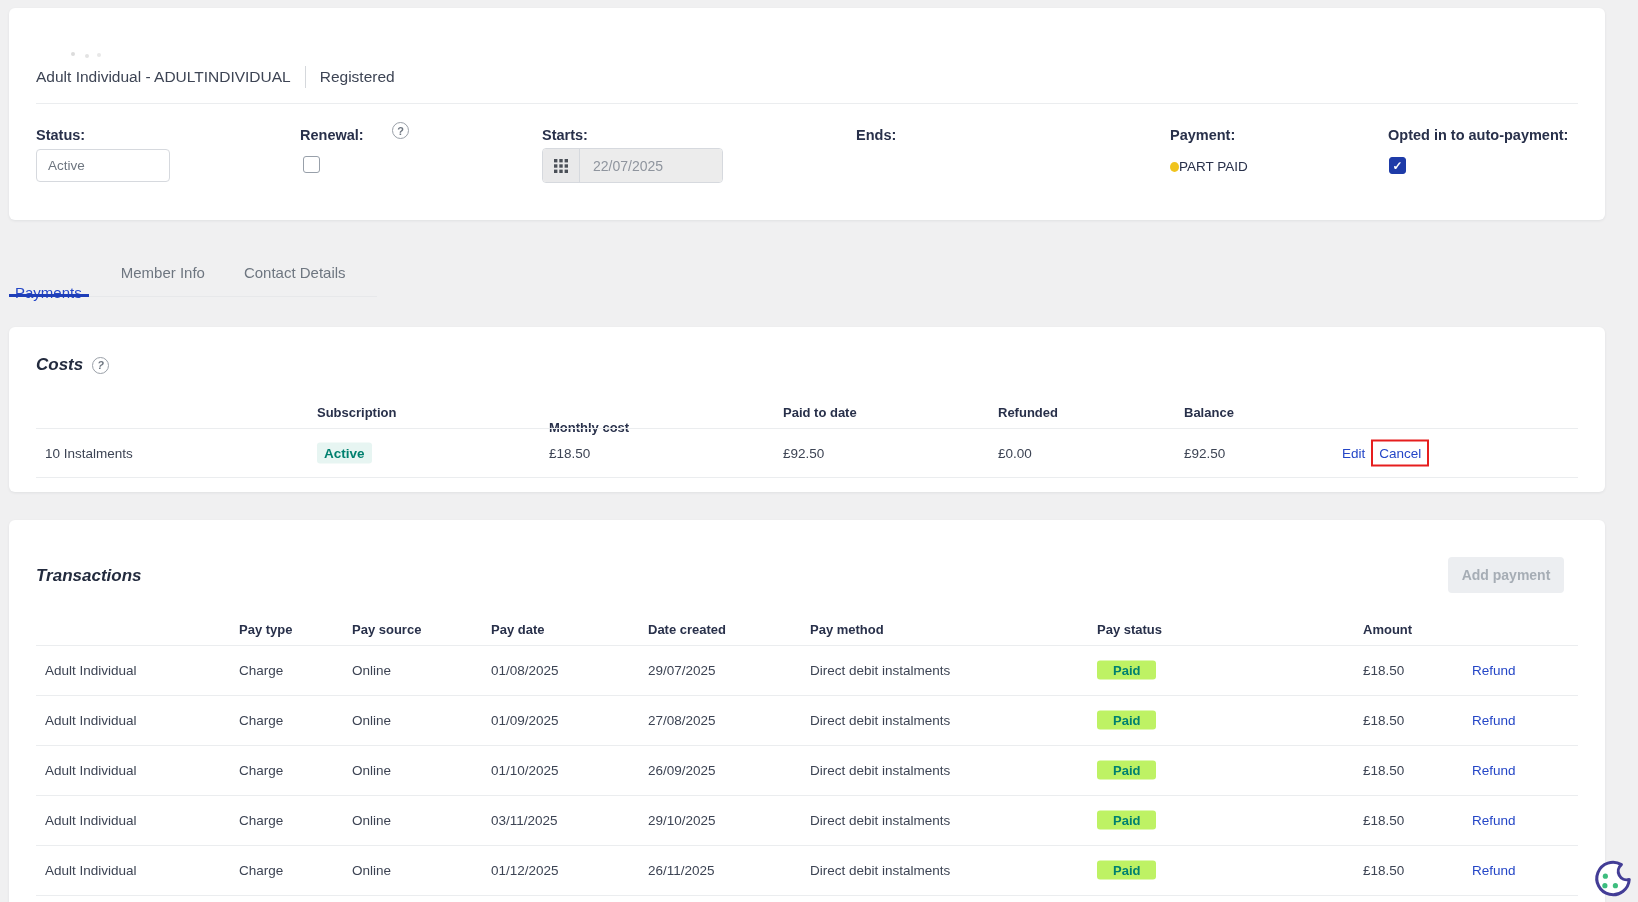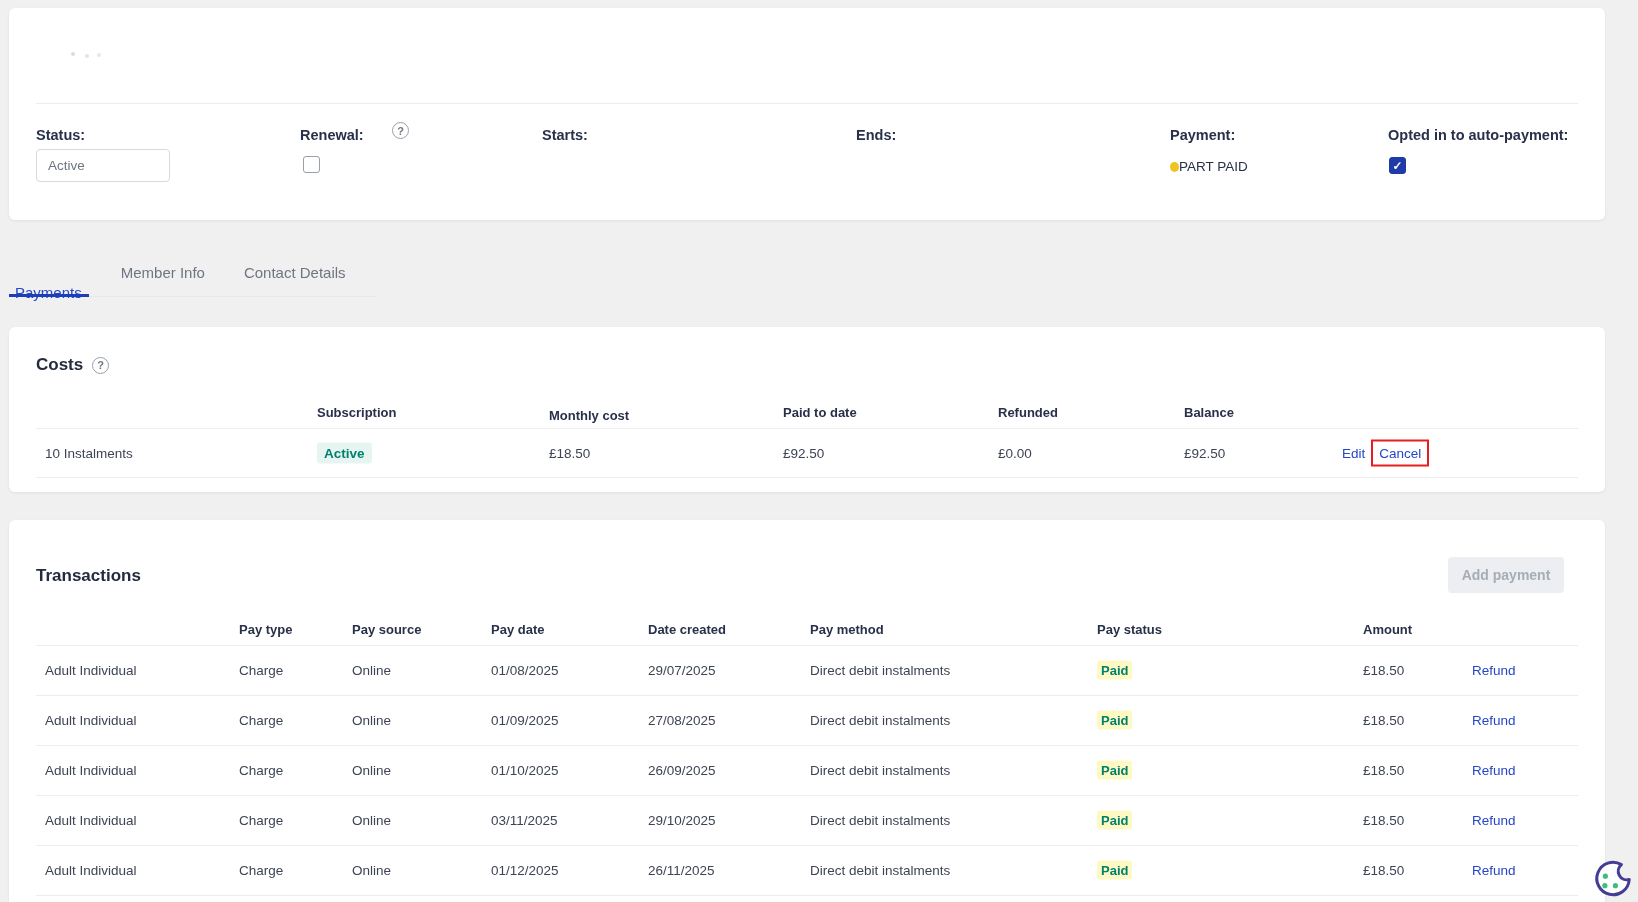--- a/index.html
+++ b/index.html
@@ -77,21 +77,21 @@
   }
   .dot { width:9px; height:10px; border-radius:50%; background:#f0c41e; }
   
   #tabbar { position:absolute; left:9px; top:264px; display:flex; font-size:15px; }
   .tab { margin-left:6px; margin-right:33px; color:#6e7680; cursor:pointer; white-space:nowrap; }
   .tab.active { color:#2446c7;margin-top:20px; }
   #tab-underline { position:absolute; left:9px; top:294px; width:80px; height:3px; background:#1e3eb8; }
   #tab-baseline { position:absolute; left:9px; top:296px; width:368px; height:1px; background:#e7e8ea; }
   
   #costs-card { left:9px; top:327px; width:1596px; height:165px; }
-  .section-title-row { position:absolute; left:27px; display:flex; align-items:center; gap:9px; }
+  .section-title-row { position:absolute; left:27px; display:flex; align-items:center; gap:9px;font-style:italic; }
   .section-title { font-size:17px; font-weight:bold; color:#232b3e; }
   .section-title-row .help-circle { position:static; }
   .th { position:absolute; transform:translateY(-50%); font-weight:bold; font-size:13px; color:#28304a; white-space:nowrap; }
   .cell { position:absolute; transform:translateY(-50%); font-size:13.5px; color:#3d4454; white-space:nowrap; }
   .badge {
     display:inline-block; background:#e7f5f2; color:#00806f;
     font-weight:bold; font-size:13.5px; padding:3px 7px; border-radius:3px;
   }
   .link { color:#2446c7; cursor:pointer; text-decoration:none; font-size:13.5px; }
   .red-box { border:2px solid #e61e1e; padding:4px 6px; margin-left:6px; }
@@ -105,43 +105,66 @@
     position:absolute; left:1439px; top:37px; width:116px; height:36px;
     background:#eceef1; border:none; border-radius:4px;
     color:#a6adb5; font-weight:bold; font-size:14px; font-family:inherit;
   }
   .trow { position:absolute; left:0; right:0; height:50px; }
   .trow .cell, .trow .th { top:50%; }
   
   .c-name { left:36px; }   .c-ptype { left:230px; } .c-psrc { left:343px; }
   .c-pdate { left:482px; } .c-dcr { left:639px; }   .c-pm { left:801px; }
   .c-ps { left:1088px; }   .c-amt { left:1354px; }  .c-act { left:1463px; }
-  .badge-sm { display:inline-block; background:#fef9c3; color:#00806f; font-weight:bold; font-size:13px; padding:2px 4px; border-radius:3px; }
+  .badge-sm { display:inline-block; background:#bef264; color:#00806f; font-weight:bold; font-size:13px; padding:2px 16px; border-radius:3px; }
   
   #cookie-widget { position:absolute; left:1592px; top:858px; width:42px; height:42px; }
 </style>
 </head>
 <body>
 
 <div class="card" id="header-card">
   <div class="faint-mark"></div>
 
+  <div class="title-row">
+    <span>Adult Individual - ADULTINDIVIDUAL</span>
+    <span class="vbar"></span>
+    <span>Registered</span>
+  </div>
 
   <div class="hdiv" style="top:95px;"></div>
 
   <div class="field-label" style="left:27px;">Status:</div>
   <div class="text-input">
     <span>Active</span>
   </div>
 
   <div class="field-label" style="left:291px;">Renewal:</div>
   <div class="help-circle" style="left:383px; top:114px;">?</div>
   <span class="checkbox" style="left:294px; top:148px;" data-checked="false"></span>
 
   <div class="field-label" style="left:533px;">Starts:</div>
+  <div class="date-input disabled" style="left:533px;">
+    <span class="cal-seg">
+      <svg width="14" height="14" viewBox="0 0 14 14">
+          <g fill="#4a4f57">
+        <rect x="0" y="0" width="3.4" height="3.4"></rect>
+            <rect x="5.3" y="0" width="3.4" height="3.4"></rect>
+            <rect x="10.6" y="0" width="3.4" height="3.4"></rect>
+        <rect x="0" y="5.3" width="3.4" height="3.4"></rect>
+            <rect x="5.3" y="5.3" width="3.4" height="3.4"></rect>
+            <rect x="10.6" y="5.3" width="3.4" height="3.4"></rect>
+        <rect x="0" y="10.6" width="3.4" height="3.4"></rect>
+            <rect x="5.3" y="10.6" width="3.4" height="3.4"></rect>
+            <rect x="10.6" y="10.6" width="3.4" height="3.4"></rect>
+      </g>
+        </svg>
+    </span>
+    <span class="date-val">22/07/2025</span>
+  </div>
 
   <div class="field-label" style="left:847px;">Ends:</div>
 
   <div class="field-label" style="left:1161px;">Payment:</div>
   <div class="pay-dot-row" style="left:1161px;">
     <span class="dot"></span>
     <span>PART PAID</span>
   </div>
 
   <div class="field-label" style="left:1379px;">Opted in to auto-payment:</div>
@@ -156,21 +179,21 @@
 <div id="tab-baseline"></div>
 <div id="tab-underline"></div>
 
 <div class="card" id="costs-card">
   <div class="section-title-row" style="top:28px;">
     <span class="section-title">Costs</span>
     <span class="help-circle">?</span>
   </div>
 
   <div class="th k-sub" style="top:85px;">Subscription</div>
-  <div class="th k-mc" style="top:88px;">Monthly cost</div>
+  <div class="th k-mc" style="top:100px;">Monthly cost</div>
   <div class="th k-ptd" style="top:85px;">Paid to date</div>
   <div class="th k-ref" style="top:85px;">Refunded</div>
   <div class="th k-bal" style="top:85px;">Balance</div>
 
   <div class="hdiv" style="top:101px;"></div>
 
   <div class="cell k-name" style="top:126px;">10 Instalments</div>
   <div class="cell k-sub" style="top:126px;">
     <span class="badge">Active</span>
   </div>

